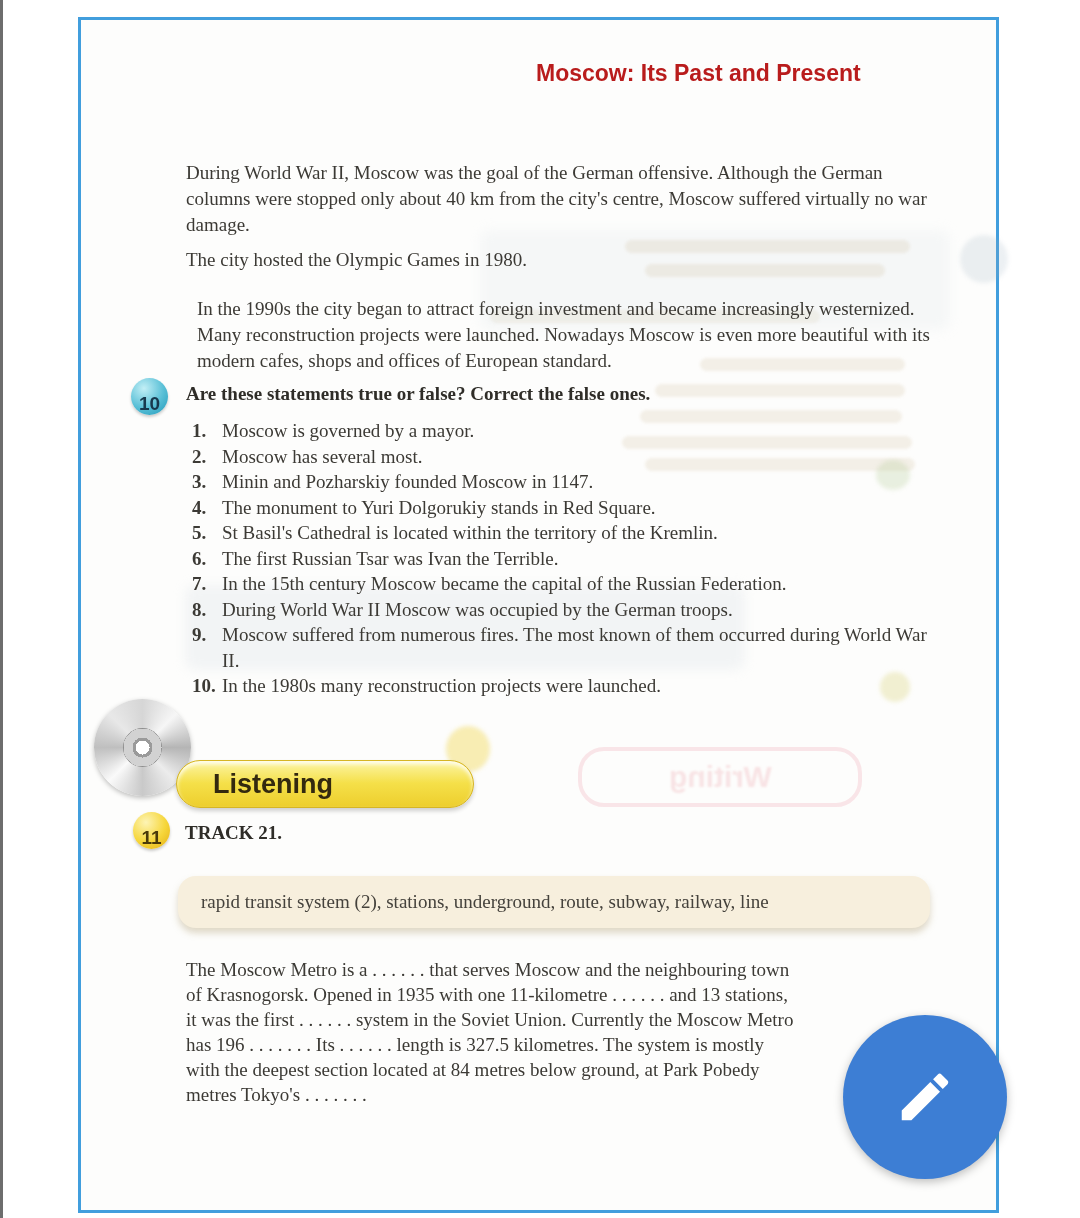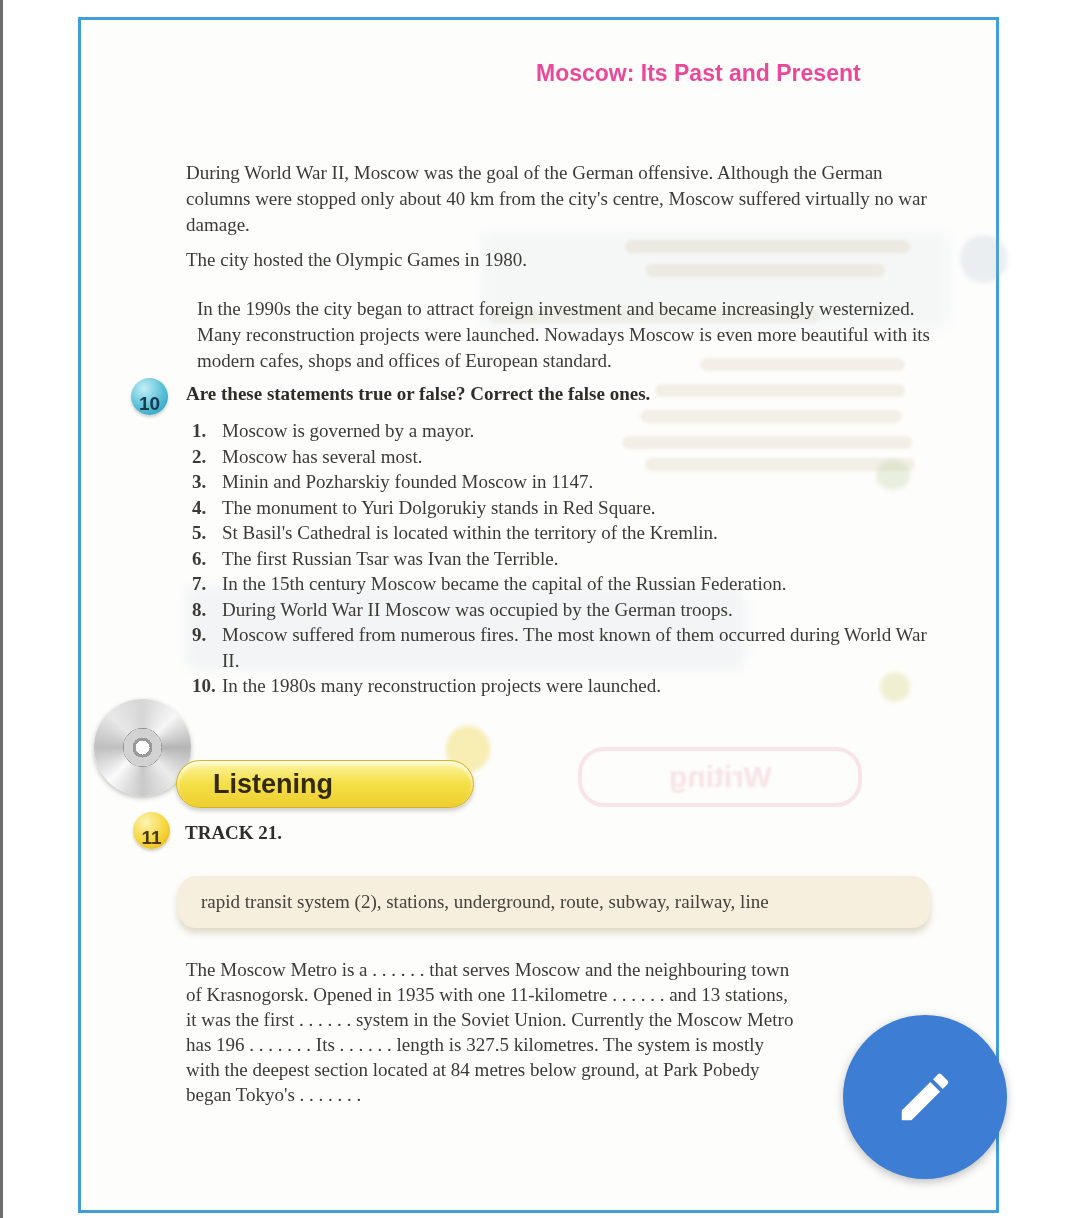--- a/index.html
+++ b/index.html
@@ -11,21 +11,21 @@
   
   .bleed-line{position:absolute;height:13px;border-radius:7px;background:rgba(193,170,122,0.16);filter:blur(1.5px);}
   .wash{position:absolute;background:rgba(203,214,224,0.22);filter:blur(6px);border-radius:10px;}
   .blob{position:absolute;border-radius:50%;filter:blur(2px);}
   .writing-pill{position:absolute;left:578px;top:747px;width:276px;height:52px;border:4px solid rgba(242,176,186,0.30);
     border-radius:26px;display:flex;align-items:center;justify-content:center;}
   .writing-pill span{transform:scaleX(-1);font-family:"Liberation Sans",sans-serif;font-weight:bold;font-size:30px;
     color:rgba(238,160,170,0.28);filter:blur(1px);}
 
   .page-title{position:absolute;left:536px;top:60px;font-family:"Liberation Sans",sans-serif;
-    font-weight:bold;font-size:23px;color:#ec4899;letter-spacing:0px;}
+    font-weight:bold;font-size:23px;color:#b91c1c;letter-spacing:0px;}
 
   .body-text{position:absolute;left:186px;width:742px;font-size:19px;line-height:26px;color:#3c3a35;}
   .p1{top:160px;} .p2{top:247px;} .p3{top:285px;}
 
   .badge{position:absolute;width:37px;height:37px;border-radius:50%;display:flex;align-items:flex-end;justify-content:center;
     font-family:"Liberation Sans",sans-serif;font-weight:bold;font-size:19px;box-shadow:0 2px 3px rgba(0,0,0,0.2);}
   .badge-10{left:131px;top:378px;background:radial-gradient(circle at 35% 28%,#c2eff6 0%,#58bfd6 55%,#1f97b8 100%);color:#17384d;}
   .badge-11{left:133px;top:812px;background:radial-gradient(circle at 35% 28%,#fdf4b5 0%,#f6d63a 55%,#e3ad12 100%);color:#4a3a0a;}
 
   .ex-heading{position:absolute;left:186px;top:383px;font-size:19px;font-weight:bold;color:#2f2d28;}
@@ -152,21 +152,21 @@
   <div class="word-box">
     <span>rapid transit system (2), stations, underground, route, subway, railway, line</span>
   </div>
 
   <div class="metro">
     <div>The Moscow Metro is a . . . . . . that serves Moscow and the neighbouring town</div>
     <div>of Krasnogorsk. Opened in 1935 with one 11-kilometre . . . . . . and 13 stations,</div>
     <div>it was the first . . . . . . system in the Soviet Union. Currently the Moscow Metro</div>
     <div>has 196 . . . . . . . Its . . . . . . length is 327.5 kilometres. The system is mostly</div>
     <div>with the deepest section located at 84 metres below ground, at Park Pobedy</div>
-    <div>began Tokyo's . . . . . . .</div>
+    <div>metres Tokyo's . . . . . . .</div>
   </div>
 
   <div class="fab">
     <svg width="62" height="62" viewBox="0 0 24 24">
       <path fill="#ffffff" d="M3 17.25V21h3.75L17.81 9.94l-3.75-3.75L3 17.25zM20.71 7.04c.39-.39.39-1.02 0-1.41l-2.34-2.34a.9959.9959 0 0 0-1.41 0l-1.83 1.83 3.75 3.75 1.83-1.83z"></path>
     </svg>
   </div>
 </div>
 
 </body></html>

